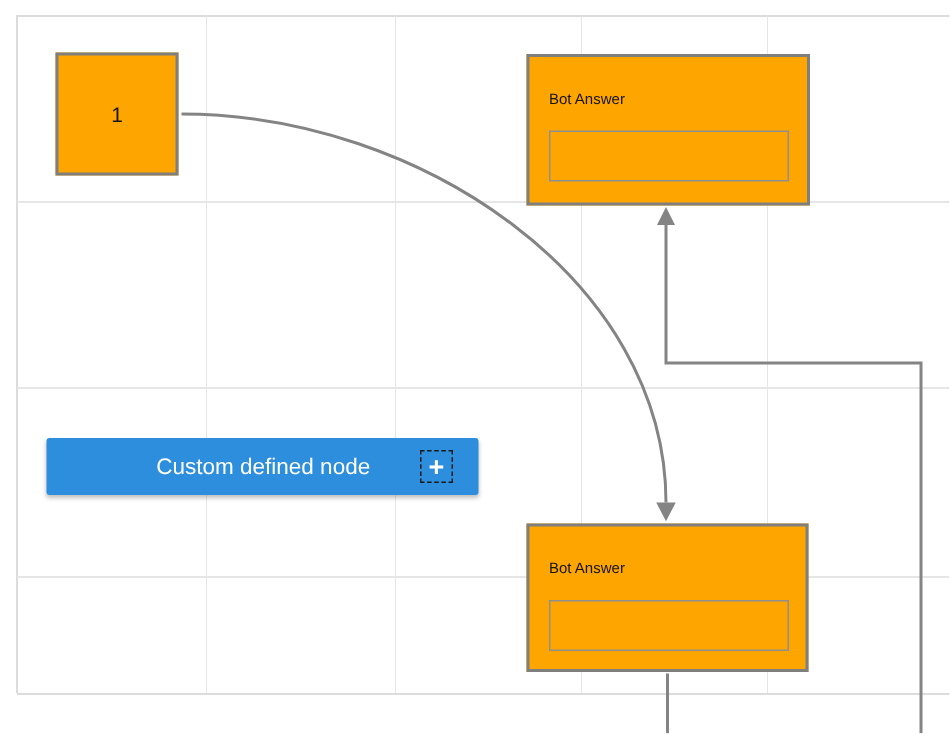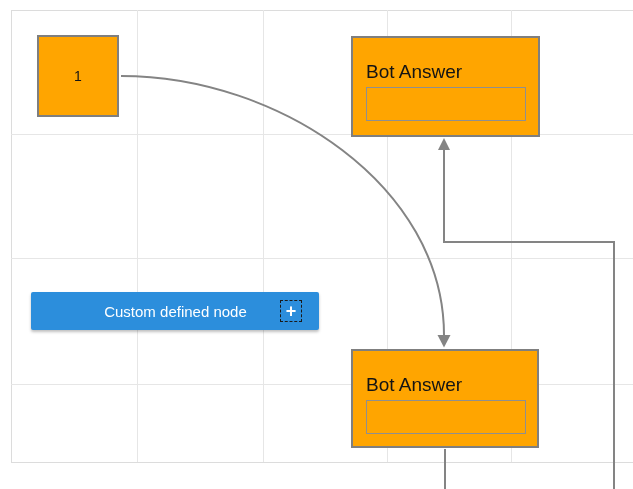--- a/index.html
+++ b/index.html
@@ -23,21 +23,21 @@
   }
   .node-square{
     left:37px;top:35px;width:82px;height:82px;
     display:flex;align-items:center;justify-content:center;
     font-size:14px;color:var(--textDark,#141414);
   }
   .node-bot-top{left:351px;top:36px;width:189px;height:101px;}
   .node-bot-bottom{left:351px;top:349px;width:188px;height:99px;}
   .bot-title{
     position:absolute;left:13px;top:23px;
-    font-size:19px;color:var(--textDark,#141414);
+    font-size:10px;color:var(--textDark,#141414);
     white-space:nowrap;
   }
   .bot-inputbox{
     position:absolute;left:13px;top:49px;width:160px;height:34px;
     box-sizing:border-box;
     border:1px solid var(--innerBoxBorder,#8f8f8f);
     background:transparent;
   }
   .custom-bar{
     position:absolute;left:31px;top:292px;width:288px;height:38px;

